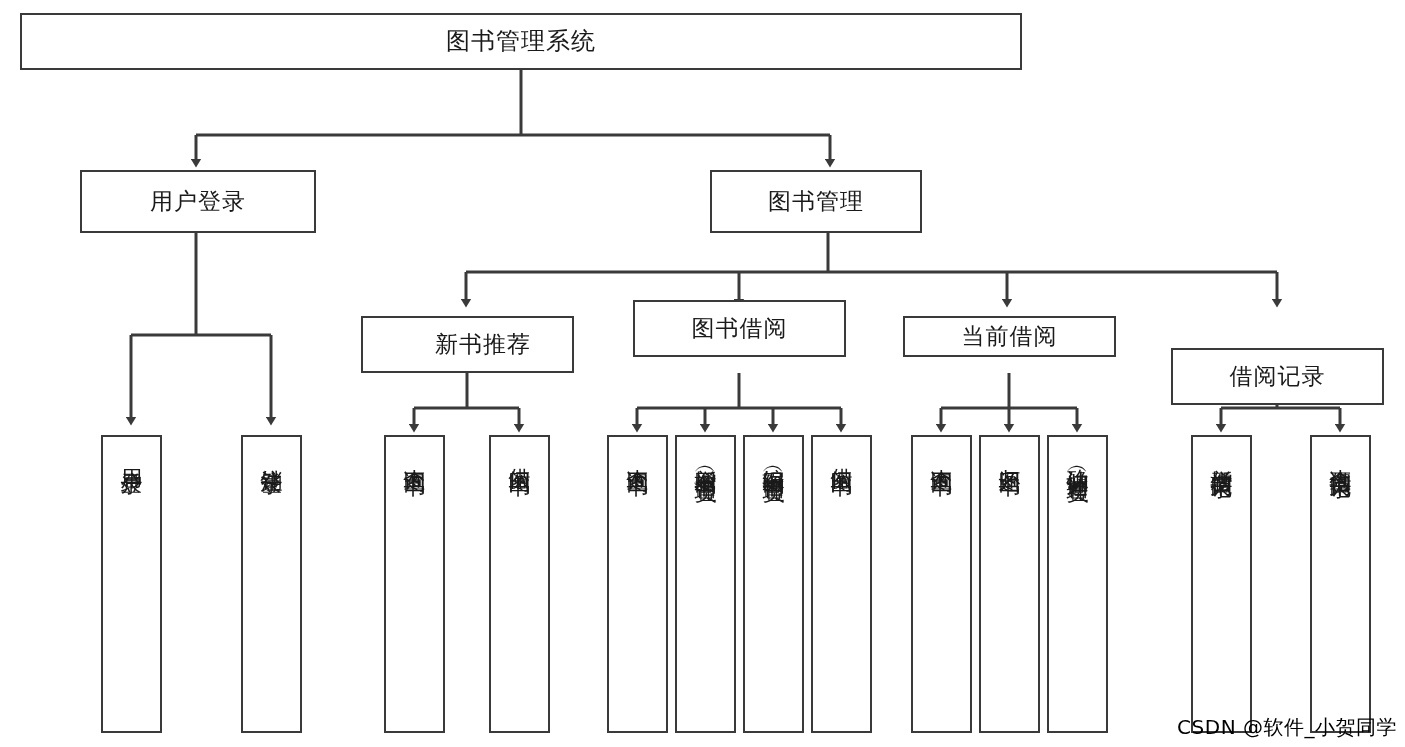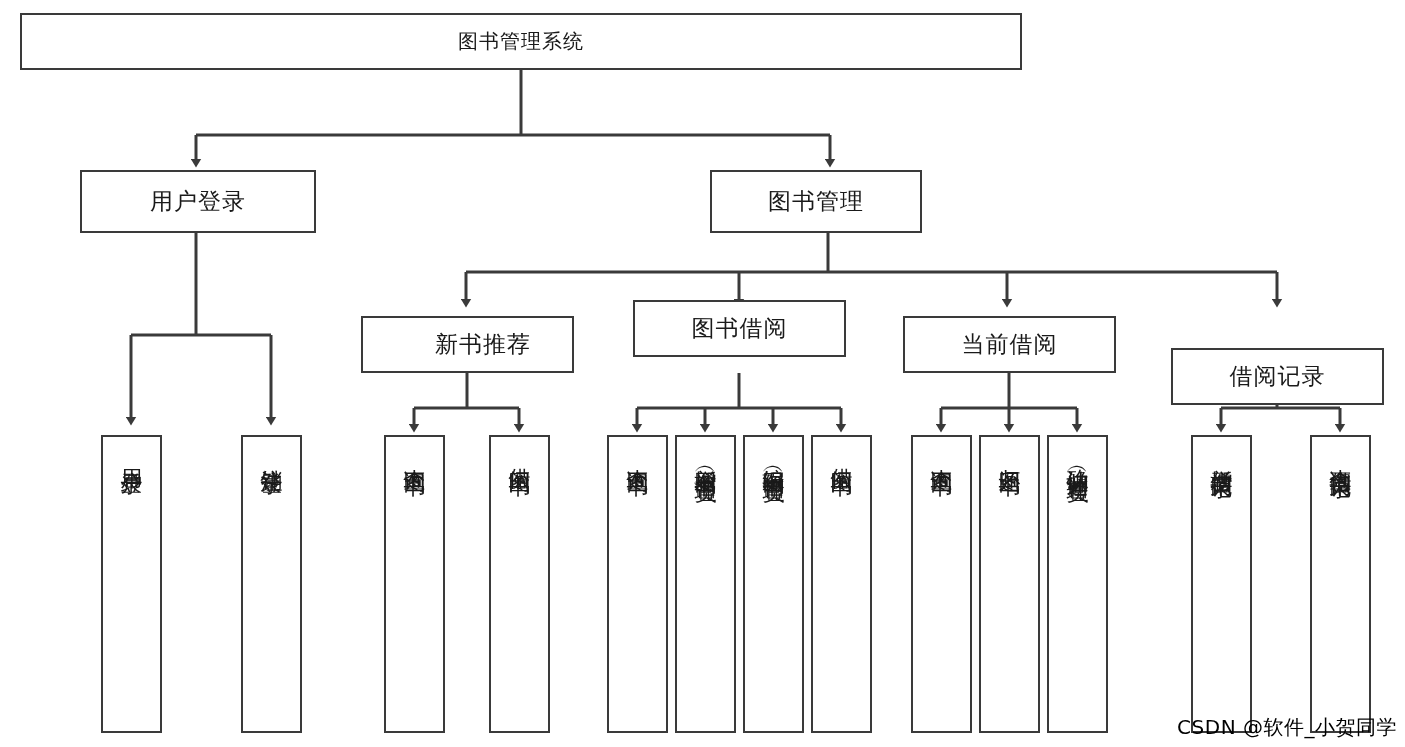--- a/index.html
+++ b/index.html
@@ -39,21 +39,21 @@
     display: block;
     text-align: center;
     line-height: 1.15;
   }
   .node.horiz .label {
     writing-mode: horizontal-tb;
     font-size: 23px;
     letter-spacing: 1px;
   }
   .node.root .label {
-    font-size: 20px;
+    font-size: 24px;
     letter-spacing: 1px;
   }
   .node.vert {
     align-items: flex-start;
     justify-content: center;
     padding-top: 14px;
   }
   .node.vert .label {
     writing-mode: vertical-rl;
     text-orientation: upright;
@@ -136,21 +136,21 @@
   <div class="node horiz" style="left:710px; top:170px; width:212px; height:63px;">
     <span class="label">图书管理</span>
   </div>
 
   <div class="node horiz" style="left:361px; top:316px; width:213px; height:57px;padding-left:31px;">
     <span class="label">新书推荐</span>
   </div>
   <div class="node horiz" style="left:633px; top:300px; width:213px; height:57px;">
     <span class="label">图书借阅</span>
   </div>
-  <div class="node horiz" style="left:903px; top:316px; width:213px; height:57px;">
+  <div class="node horiz" style="left:903px; top:316px; width:213px; height:41px;">
     <span class="label">当前借阅</span>
   </div>
   <div class="node horiz" style="left:1171px; top:316px; width:213px; height:57px;margin-top:32px;">
     <span class="label">借阅记录</span>
   </div>
 
   <div class="node vert" style="left:101px; top:435px; width:61px; height:298px;">
     <span class="label">用户登录</span>
   </div>
   <div class="node vert" style="left:241px; top:435px; width:61px; height:298px;">

